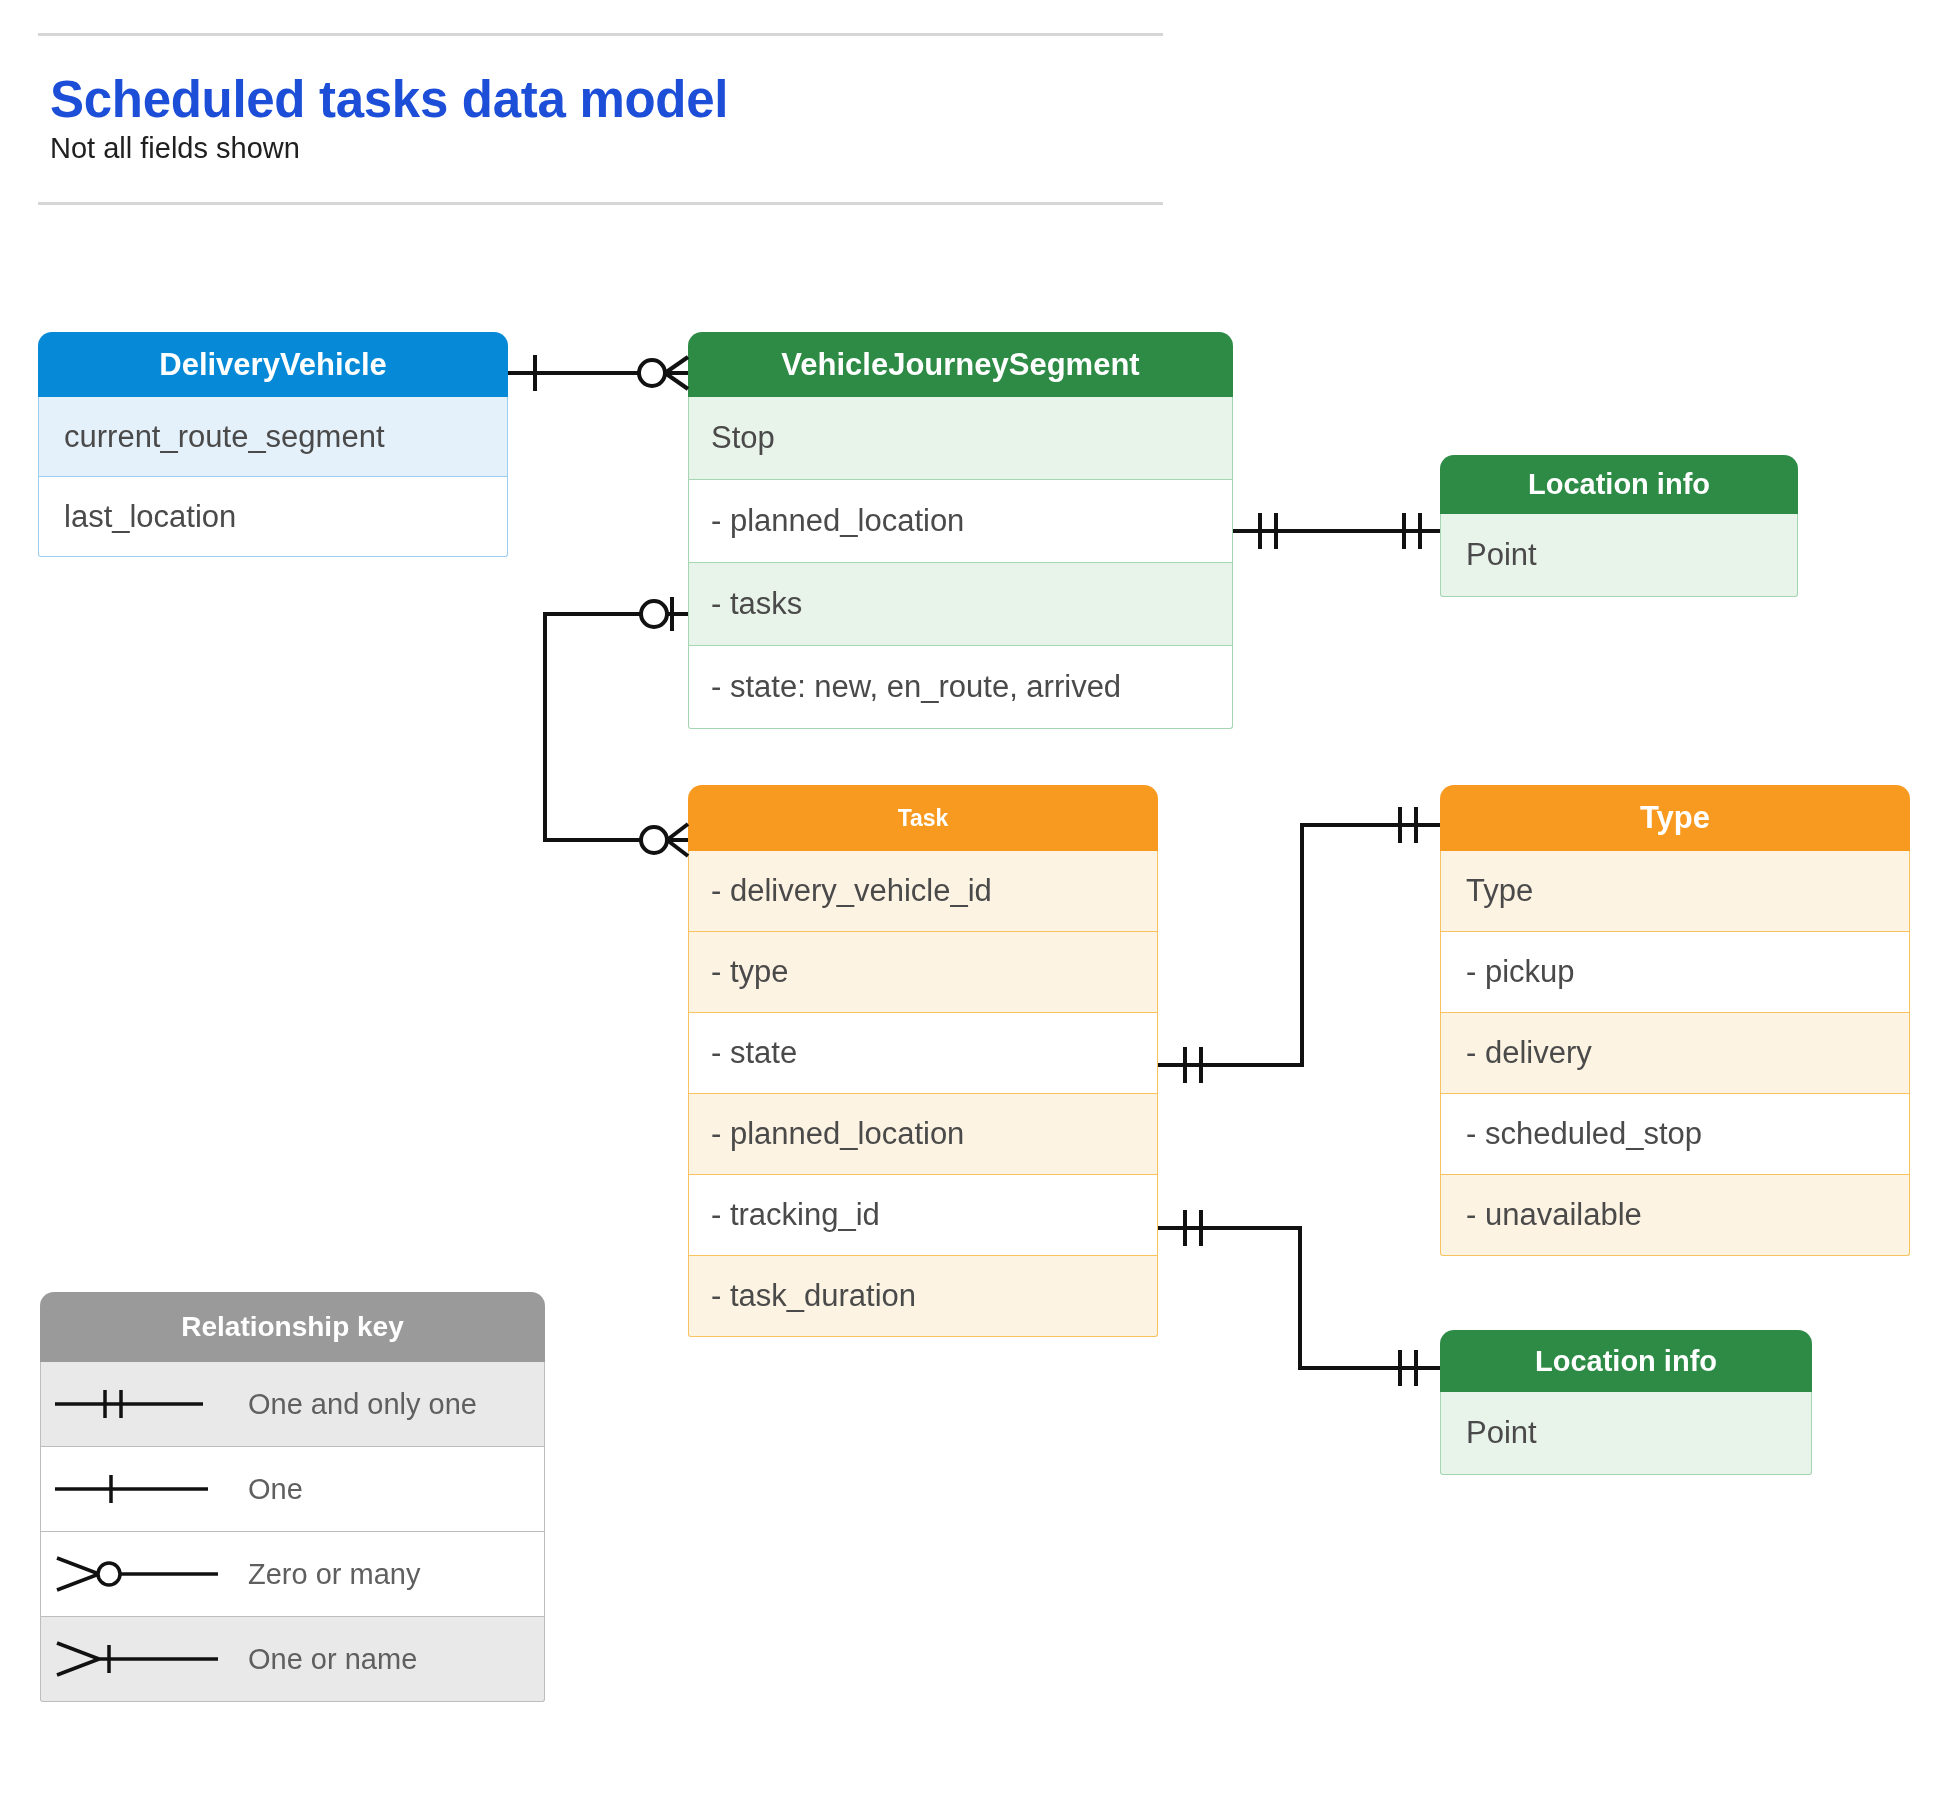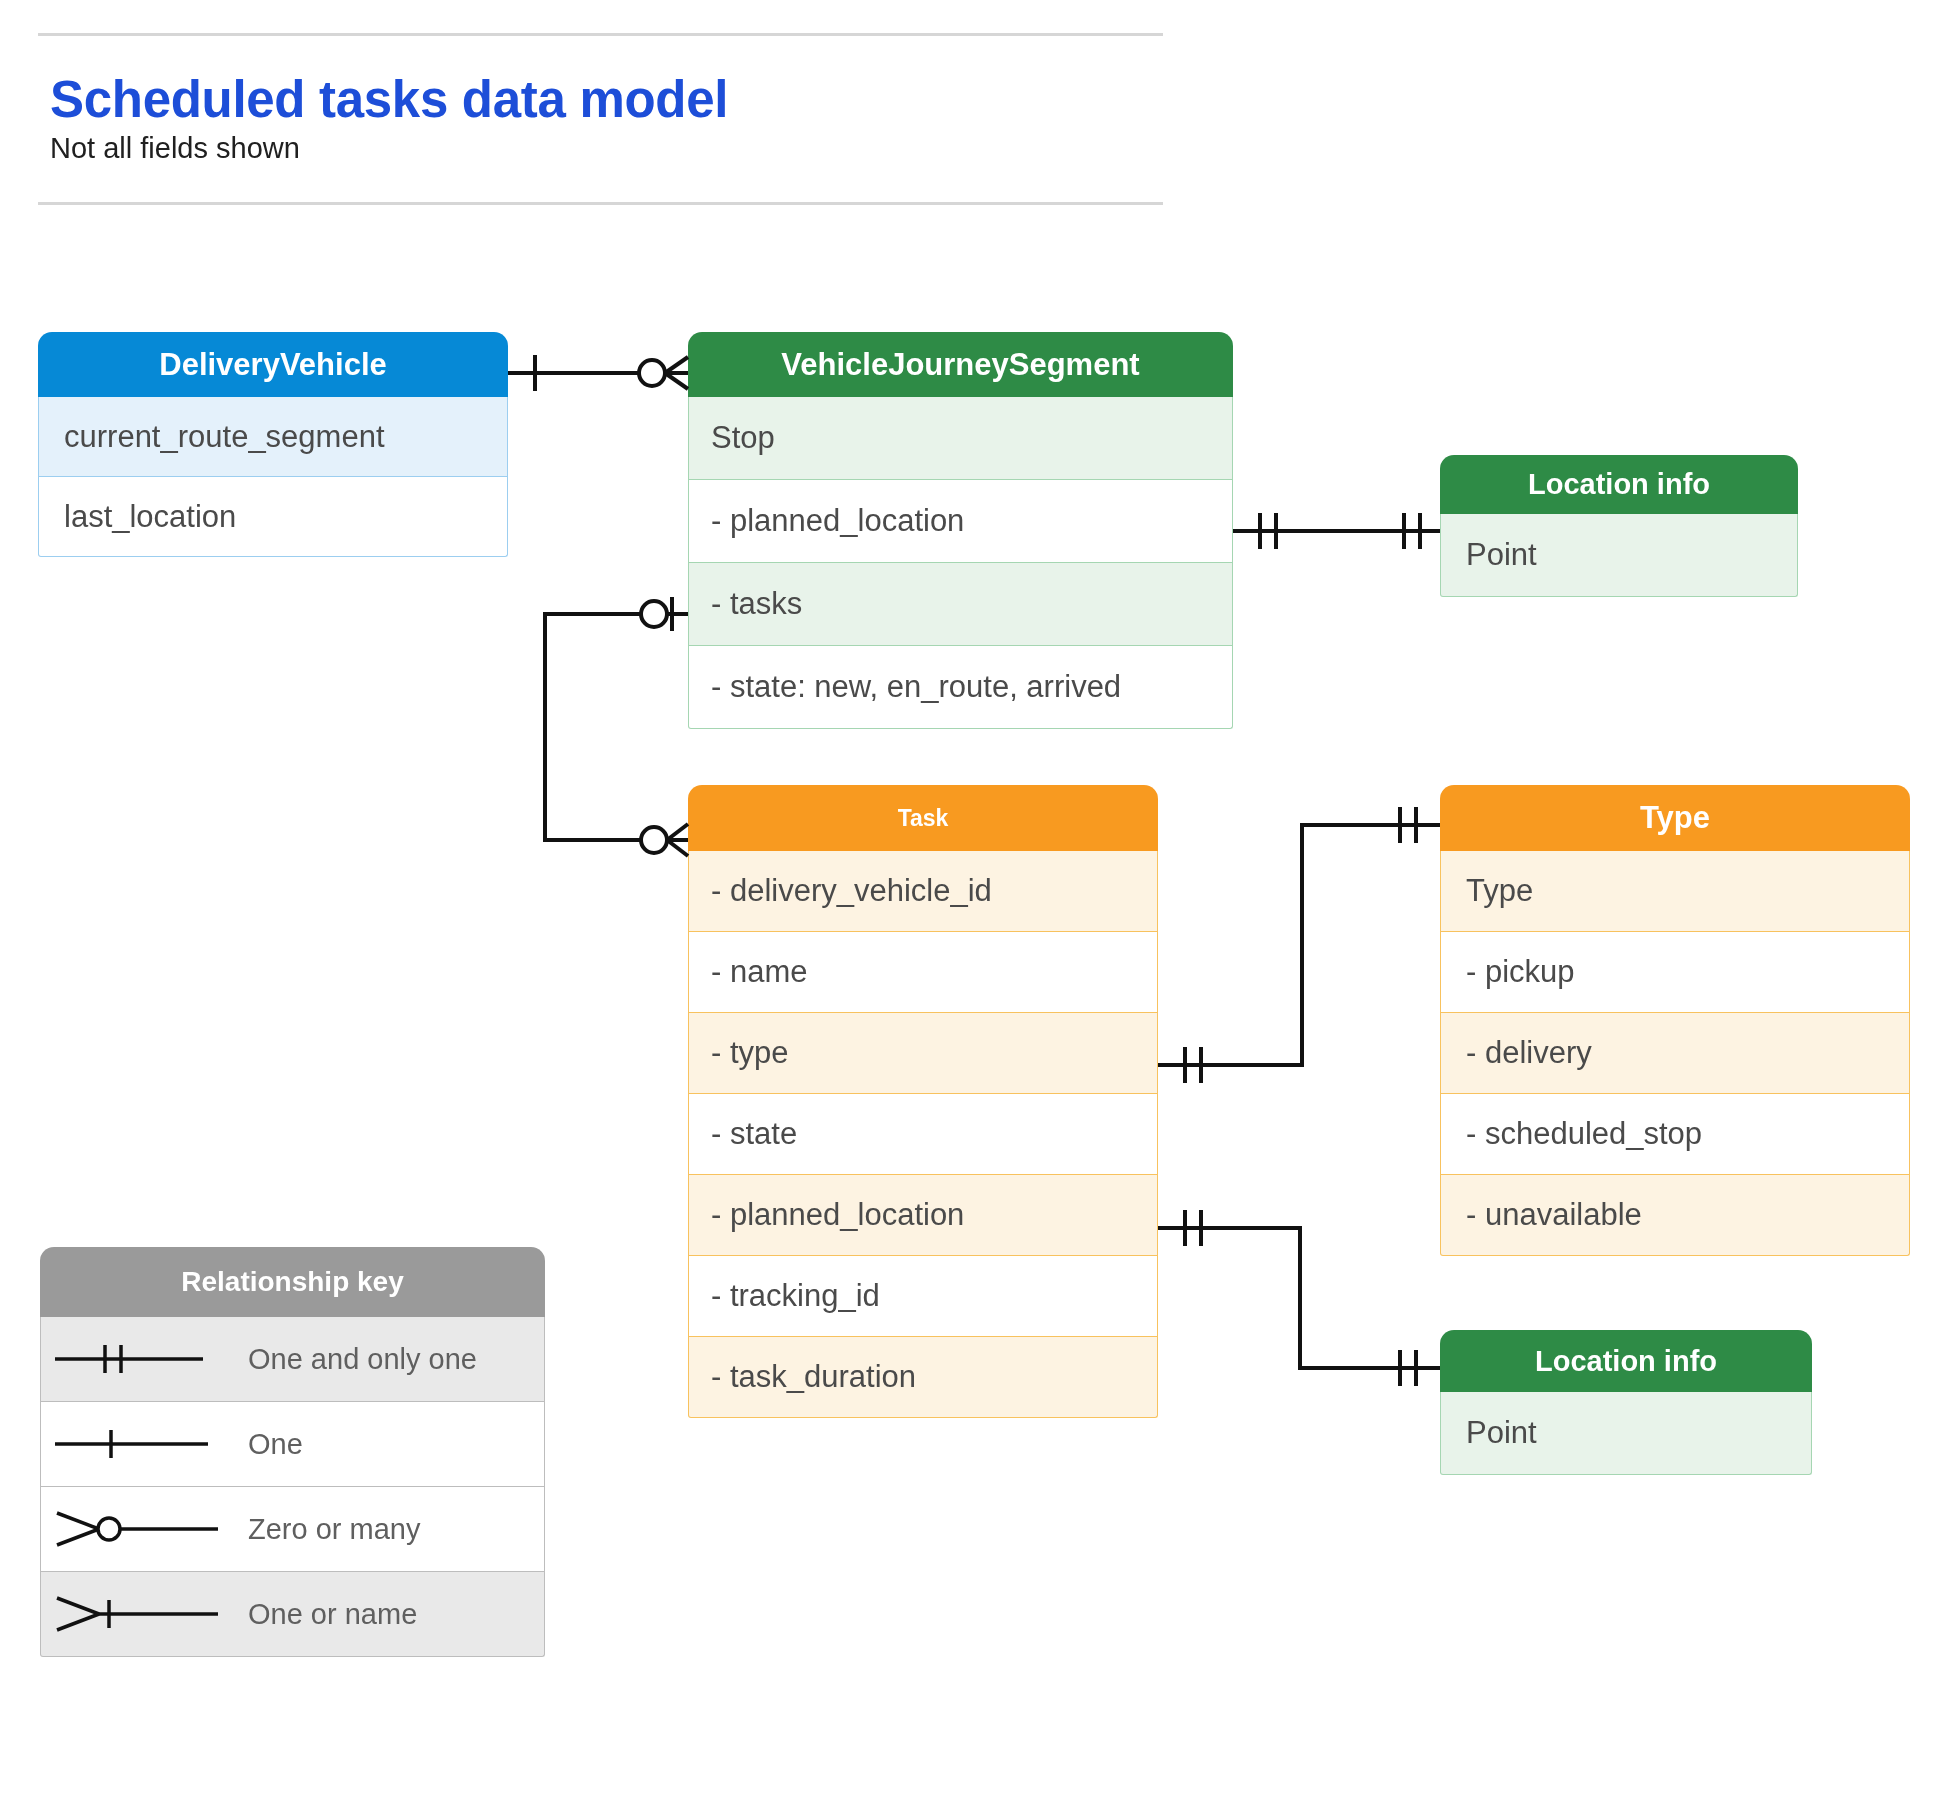--- a/index.html
+++ b/index.html
@@ -61,21 +61,21 @@
 
   #ent-type{left:1440px;top:785px;width:470px;}
   #ent-type .ehead{height:66px;font-size:31px;}
   #ent-type .erow{height:81px;font-size:31px;padding-left:25px;}
 
   #ent-locinfo-2{left:1440px;top:1330px;width:372px;}
   #ent-locinfo-2 .ehead{height:62px;font-size:29px;}
   #ent-locinfo-2 .erow{height:83px;font-size:31px;padding-left:25px;}
 
   #ent-legend{left:40px;top:1247px;width:505px;}
-  #ent-legend .ehead{height:70px;font-size:28px;}
+  #ent-legend .ehead{height:70px;font-size:28px;margin-top:45px;}
   #ent-legend .erow{height:85px;font-size:29px;color:#5f5f5f;padding-left:0;}
   .leg-sym{width:195px;flex:0 0 195px;display:flex;align-items:center;justify-content:flex-start;padding-left:12px;}
   .leg-label{flex:1;}
 
   
   #wires{position:absolute;left:0;top:0;width:1940px;height:1805px;pointer-events:none;}
 </style>
 </head>
 <body>
 
@@ -101,21 +101,20 @@
   </div>
 
   <div class="entity e-green" id="ent-locinfo-1">
     <div class="ehead">Location info</div>
     <div class="erow alt">Point</div>
   </div>
 
   <div class="entity e-orange" id="ent-task">
     <div class="ehead">Task</div>
     <div class="erow alt">- delivery_vehicle_id</div>
-    <div class="erow plain">- name</div>
     <div class="erow alt">- type</div>
     <div class="erow plain">- state</div>
     <div class="erow alt">- planned_location</div>
     <div class="erow plain">- tracking_id</div>
     <div class="erow alt">- task_duration</div>
   </div>
 
   <div class="entity e-orange" id="ent-type">
     <div class="ehead">Type</div>
     <div class="erow alt">Type</div>

